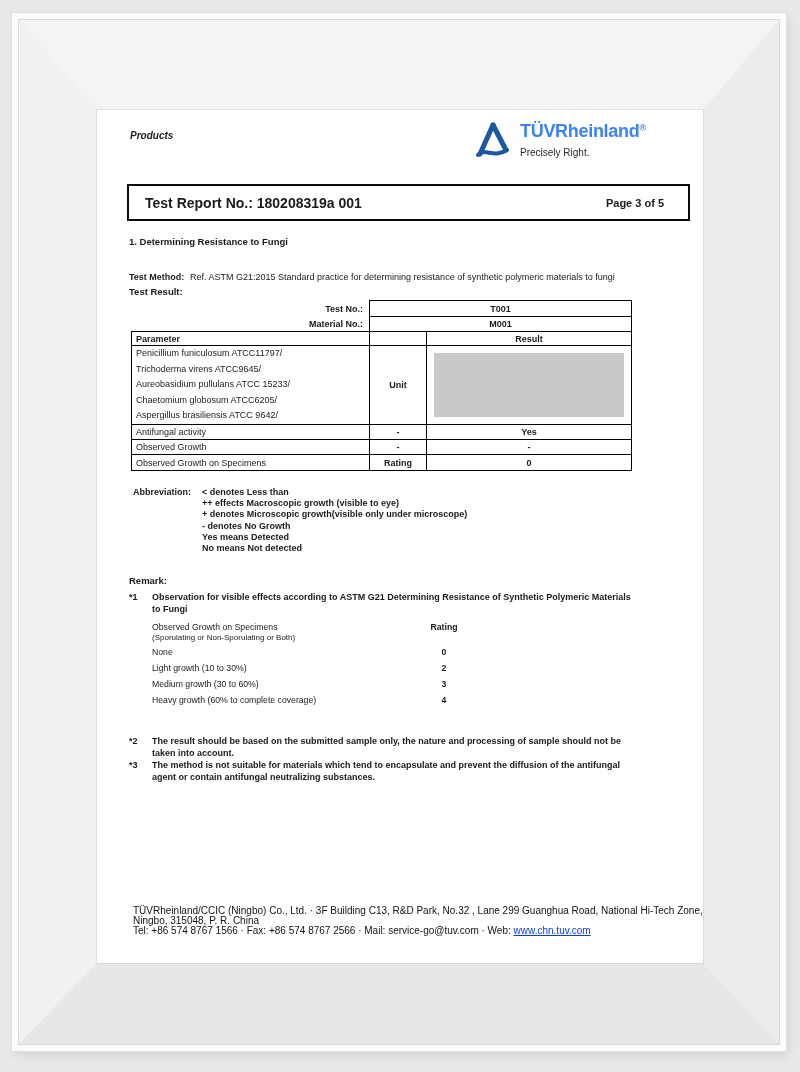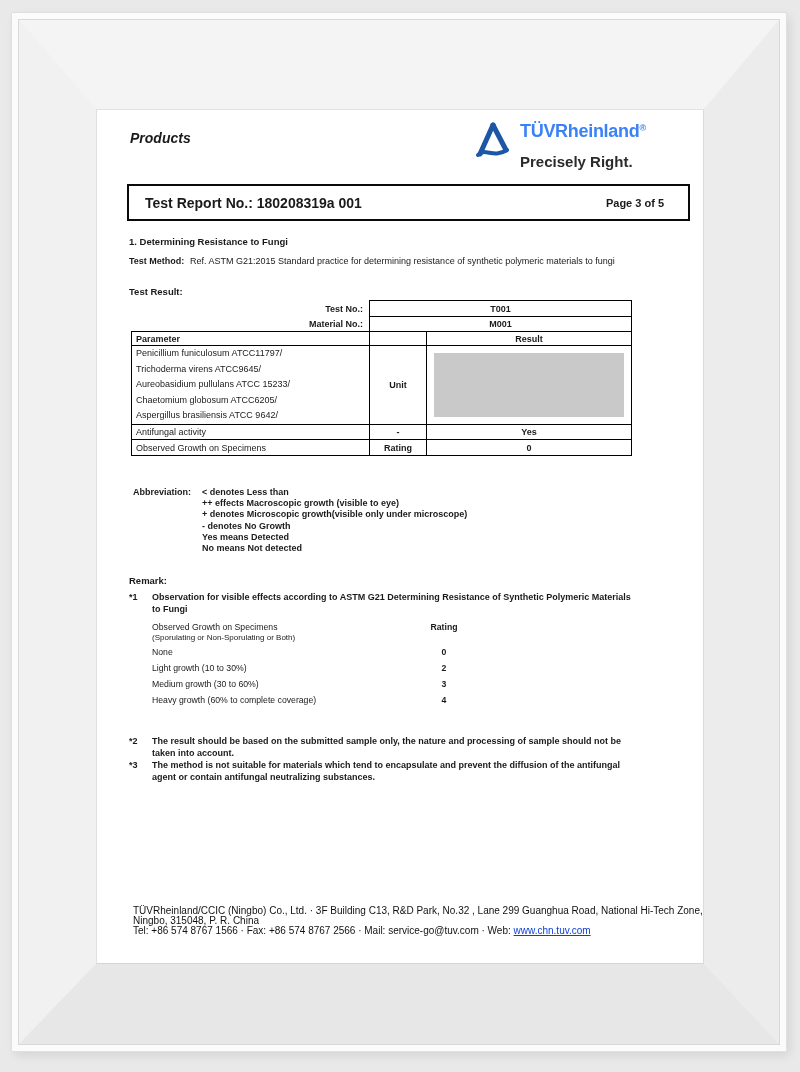--- a/index.html
+++ b/index.html
@@ -24,40 +24,40 @@
     box-shadow:0 0 0 1px #d9d9d9;
     box-sizing:border-box;
     width:calc(100% - 14px);height:calc(100% - 14px);
   }
   .page{
     position:relative;width:100%;height:100%;
     background:#ffffff;
     box-shadow:0 0 0 1px rgba(0,0,0,0.07);
   }
   
-  .products{position:absolute;left:33px;top:20px;font-size:14px;font-weight:bold;font-style:italic;}
+  .products{position:absolute;left:33px;top:20px;font-size:10px;font-weight:bold;font-style:italic;}
   .logo{position:absolute;left:376px;top:8px;display:flex;align-items:flex-start;}
   .logo svg{display:block;margin-top:2px;}
   .logo-textcol{margin-left:7px;display:flex;flex-direction:column;}
   .logo-brand{font-size:18px;font-weight:bold;letter-spacing:-0.3px;color:#3b82f6;line-height:20px;white-space:nowrap;}
   .logo-brand .reg{font-size:9px;vertical-align:6px;font-weight:bold;}
-  .logo-tagline{font-size:15px;font-weight:bold;color:#2b2b2b;margin-top:12px;}
+  .logo-tagline{font-size:10px;font-weight:normal;color:#2b2b2b;margin-top:6px;}
   
   .report-box{
     position:absolute;left:30px;top:74px;width:519px;height:33px;
     border:2px solid #0a0a0a;background:#fff;
     display:flex;align-items:center;justify-content:space-between;
     padding:0 24px 0 16px;
     gap:28px;
   }
   .report-title{font-size:14px;font-weight:bold;}
   .report-page{font-size:11px;font-weight:bold;padding-left:44px;}
   
   .sec-heading{position:absolute;left:32px;top:126px;font-size:9.5px;font-weight:bold;}
-  .test-method{position:absolute;left:32px;top:146px;display:flex;font-size:9px;}
+  .test-method{position:absolute;left:32px;top:162px;display:flex;font-size:9px;}
   .tm-label{font-weight:bold;width:61px;flex:none;}
   .tm-value{width:440px;line-height:11px;}
   .test-result-label{position:absolute;left:32px;top:176px;font-size:9.5px;font-weight:bold;}
   
   .result-table{
     position:absolute;left:34px;top:190px;width:500px;
     border-collapse:collapse;table-layout:fixed;
     font-size:9px;
   }
   .result-table td{padding:0 4px;vertical-align:middle;box-sizing:border-box;}
@@ -157,20 +157,25 @@
           <td class="b c bold">Unit</td>
           <td class="b">
                 <div class="graybox"></div>
               </td>
         </tr>
         <tr style="height:15px">
           <td class="b">Antifungal activity</td>
           <td class="b c bold">-</td>
           <td class="b c bold">Yes</td>
         </tr>
+        <tr style="height:15px">
+          <td class="b">Observed Growth</td>
+          <td class="b c bold">-</td>
+          <td class="b c bold">-</td>
+        </tr>
         <tr style="height:16px">
           <td class="b">Observed Growth on Specimens</td>
           <td class="b c bold">Rating</td>
           <td class="b c bold">0</td>
         </tr>
       </tbody>
         </table>
 
       <div class="abbrev">
         <span class="ab-label">Abbreviation:</span>

